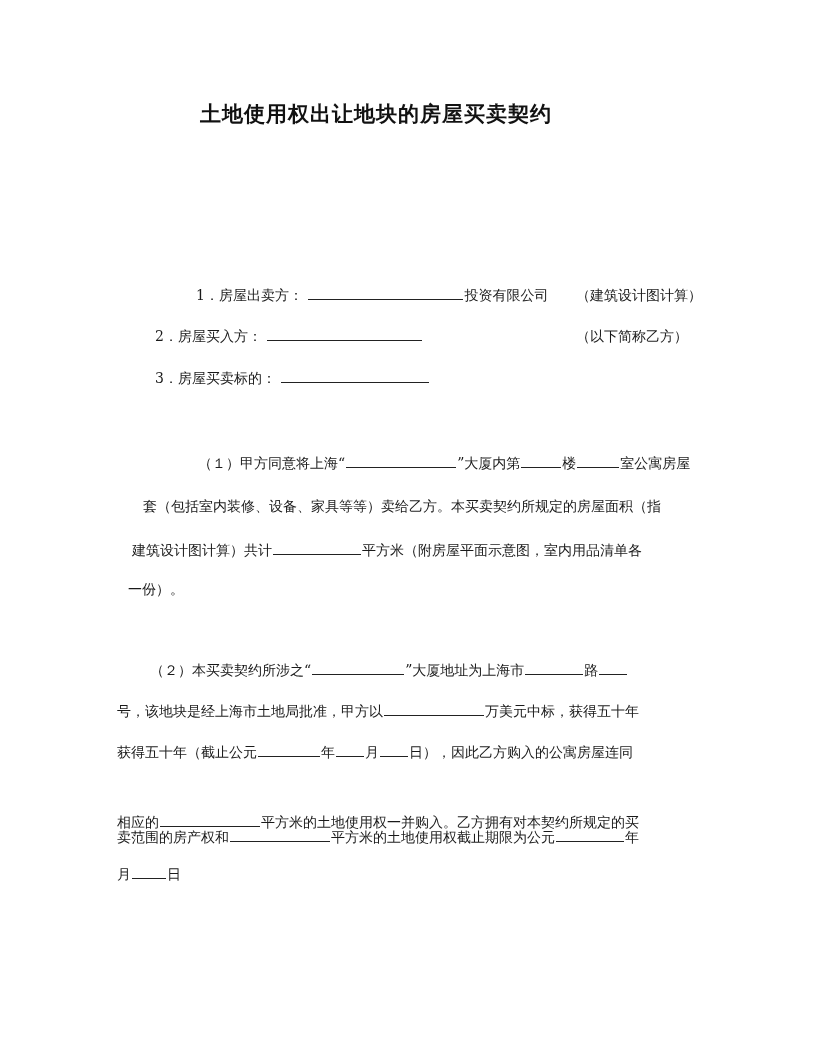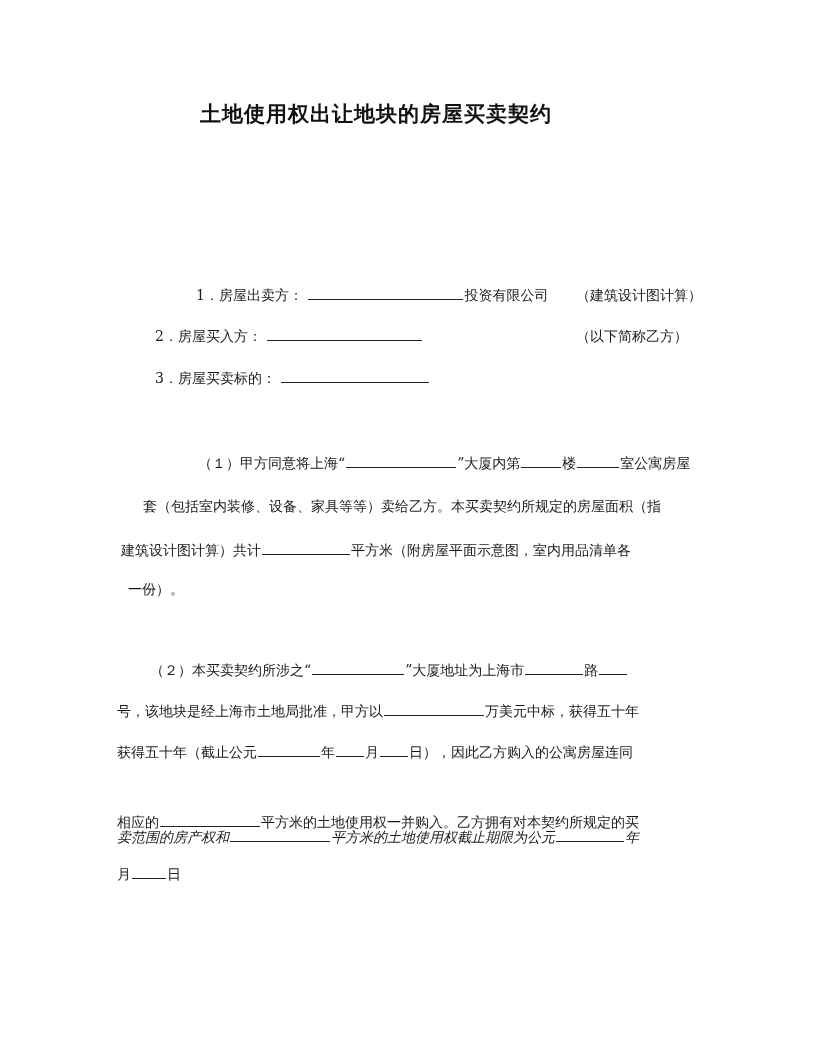--- a/index.html
+++ b/index.html
@@ -31,35 +31,35 @@
 
 <div class="line" style="left:155px; top:368px;">
   <span>3．房屋买卖标的：</span>
   <span class="blank" style="width:148px;"></span>
 </div>
 
 <div class="line" style="left:150px; top:453px;margin-left:48px;">
   <span>（１）甲方同意将上海“</span><span class="blank" style="width:110px;"></span><span>”大厦内第</span><span class="blank" style="width:40px;"></span><span>楼</span><span class="blank" style="width:42px;"></span><span>室公寓房屋</span>
 </div>
 <div class="line" style="left:117px; top:496px;margin-left:26px;">套（包括室内装修、设备、家具等等）卖给乙方。本买卖契约所规定的房屋面积（指</div>
-<div class="line" style="left:121px; top:540px;text-align:center;">
+<div class="line" style="left:132px; top:540px;text-align:center;">
   <span>建筑设计图计算）共计</span><span class="blank" style="width:88px;"></span><span>平方米（附房屋平面示意图，室内用品清单各</span>
 </div>
 <div class="line" style="left:128px; top:580px;font-family:Liberation Serif, serif;">一份）。</div>
 
 <div class="line" style="left:150px; top:660px;text-align:center;">
   <span>（２）本买卖契约所涉之“</span><span class="blank" style="width:92px;"></span><span>”大厦地址为上海市</span><span class="blank" style="width:58px;"></span><span>路</span><span class="blank" style="width:28px;"></span>
 </div>
 <div class="line" style="left:117px; top:701px;">
   <span>号，该地块是经上海市土地局批准，甲方以</span><span class="blank" style="width:100px;"></span><span>万美元中标，获得五十年</span>
 </div>
 <div class="line" style="left:117px; top:742px;">
   <span>获得五十年（截止公元</span><span class="blank" style="width:62px;"></span><span>年</span><span class="blank" style="width:28px;"></span><span>月</span><span class="blank" style="width:28px;"></span><span>日），因此乙方购入的公寓房屋连同</span>
 </div>
 <div class="line" style="left:117px; top:812px;">
   <span>相应的</span><span class="blank" style="width:100px;"></span><span>平方米的土地使用权一并购入。乙方拥有对本契约所规定的买</span>
 </div>
-<div class="line" style="left:117px; top:827px;font-style:italic;">
+<div class="line" style="left:117px; top:827px;">
   <span>卖范围的房产权和</span><span class="blank" style="width:100px;"></span><span>平方米的土地使用权截止期限为公元</span><span class="blank" style="width:68px;"></span><span>年</span>
 </div>
 <div class="line" style="left:117px; top:864px;">
   <span>月</span><span class="blank" style="width:34px;"></span><span>日</span>
 </div>
 
 </body></html>

